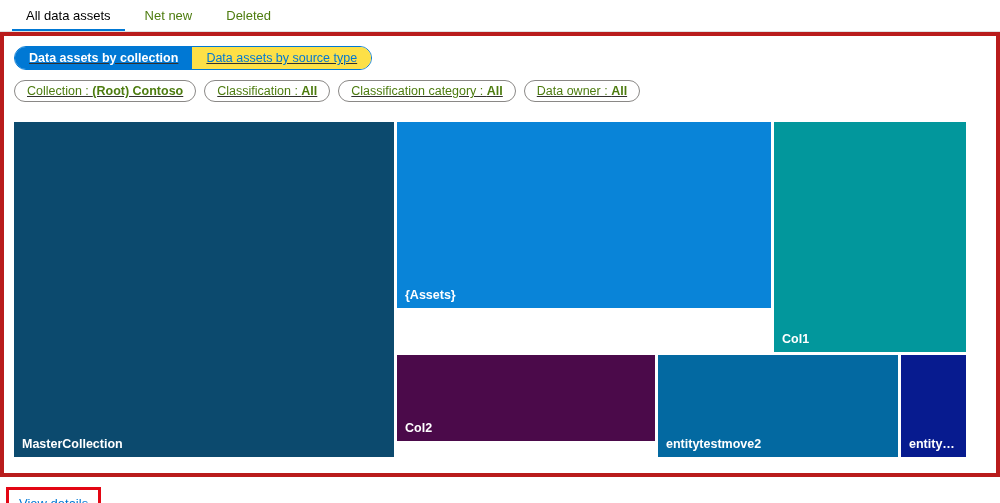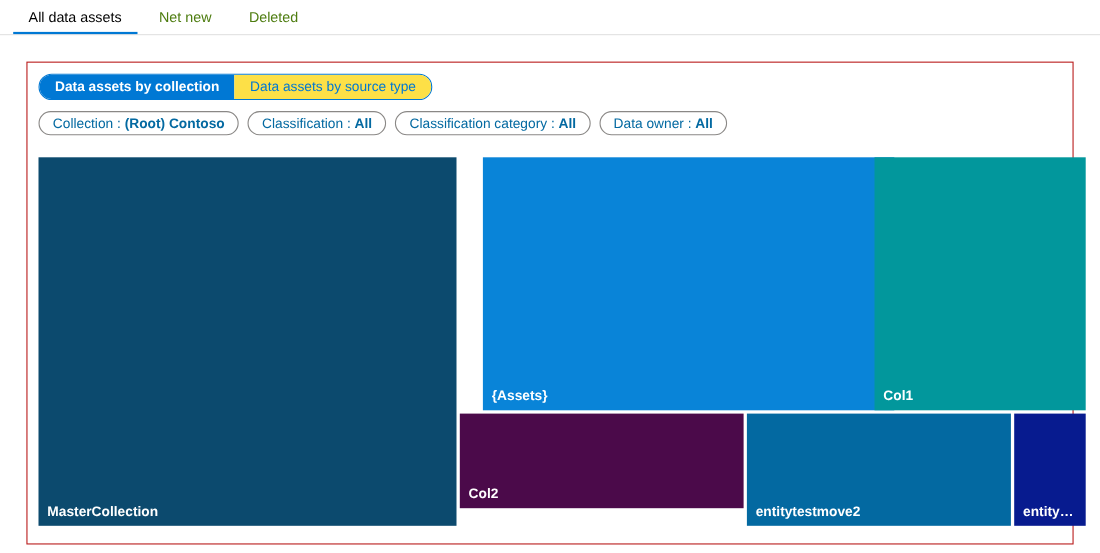--- a/index.html
+++ b/index.html
@@ -22,23 +22,24 @@
     cursor: pointer;
     color: #4d7c0f;
     border-bottom: 2px solid transparent;
   }
   .tab.active {
     color: #000;
     font-weight: 400;
     border-bottom: 2px solid #0078d4;
   }
   .panel {
-    margin: 24px;
-    border: 1px solid #b91c1c;
+    margin: 0;
+    border: 4px solid #b91c1c;
     padding: 10px 10px 16px;
+    text-decoration: underline;
   }
   .toggle-row { display: flex; align-items: center; margin-bottom: 10px; }
   .seg {
     display: flex;
     border: 1px solid #0078d4;
     border-radius: 16px;
     overflow: hidden;
   }
   .seg-opt {
     padding: 4px 14px;
@@ -51,21 +52,21 @@
     background: #0078d4;
     color: #fff;
     font-weight: 600;
   }
   .filters { display: flex; flex-wrap: wrap; gap: 8px; margin-bottom: 20px; }
   .chip {
     border: 1px solid #8a8886;
     border-radius: 14px;
     padding: 3px 12px;
     font-size: 12.5px;
-    color: #0369a1;
+    color: #4d7c0f;
     cursor: pointer;
   }
   .chip b { font-weight: 600; }
   .treemap {
     position: relative;
     width: 952px;
     height: 335px;
   }
   .tile {
     position: absolute;
@@ -122,21 +123,21 @@
     </div>
     <div class="chip">
       <span>Data owner : </span><b>All</b>
     </div>
   </div>
 
   <div class="treemap" id="treemap">
       <div class="tile" style="left: 0px; top: 0px; width: 380px; height: 335px; background: #0c4a6e;">
         <span>MasterCollection</span>
       </div>
-      <div class="tile" style="left: 404px; top: 0px; width: 374px; height: 230px; background: rgb(9, 132, 216);">
+      <div class="tile" style="left: 383px; top: 0px; width: 374px; height: 186px; background: rgb(9, 132, 216);">
         <span>{Assets}</span>
       </div>
       <div class="tile" style="left: 760px; top: 0px; width: 192px; height: 230px; background: rgb(2, 151, 156);">
         <span>Col1</span>
       </div>
       <div class="tile" style="left: 383px; top: 233px; width: 258px; height: 86px; background: rgb(75, 10, 74);">
         <span>Col2</span>
       </div>
       <div class="tile" style="left: 644px; top: 233px; width: 240px; height: 102px; background: #0369a1;">
         <span>entitytestmove2</span>

